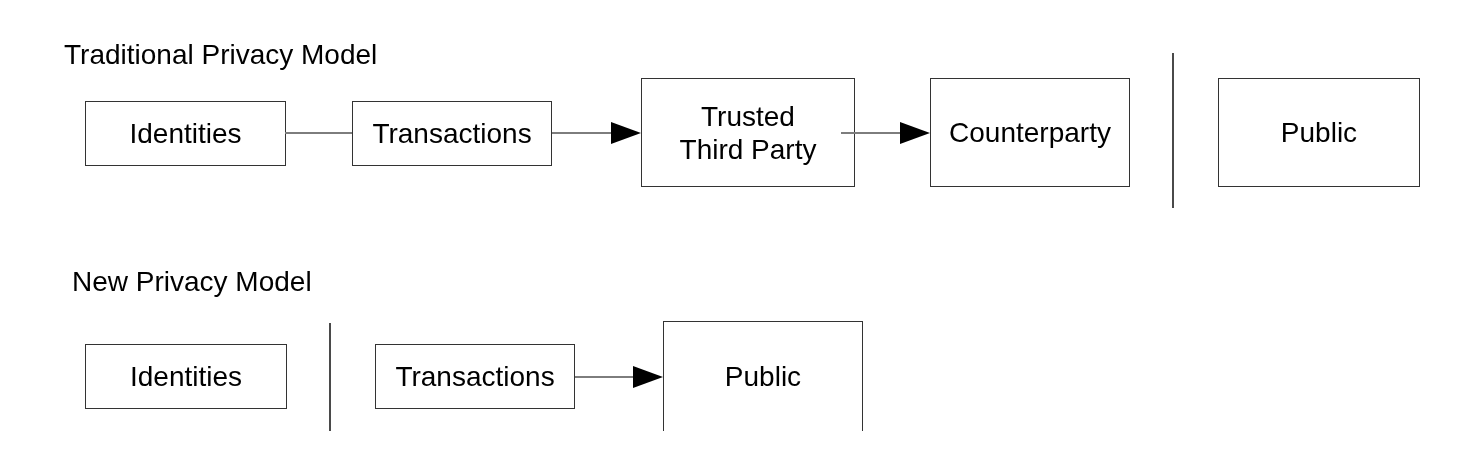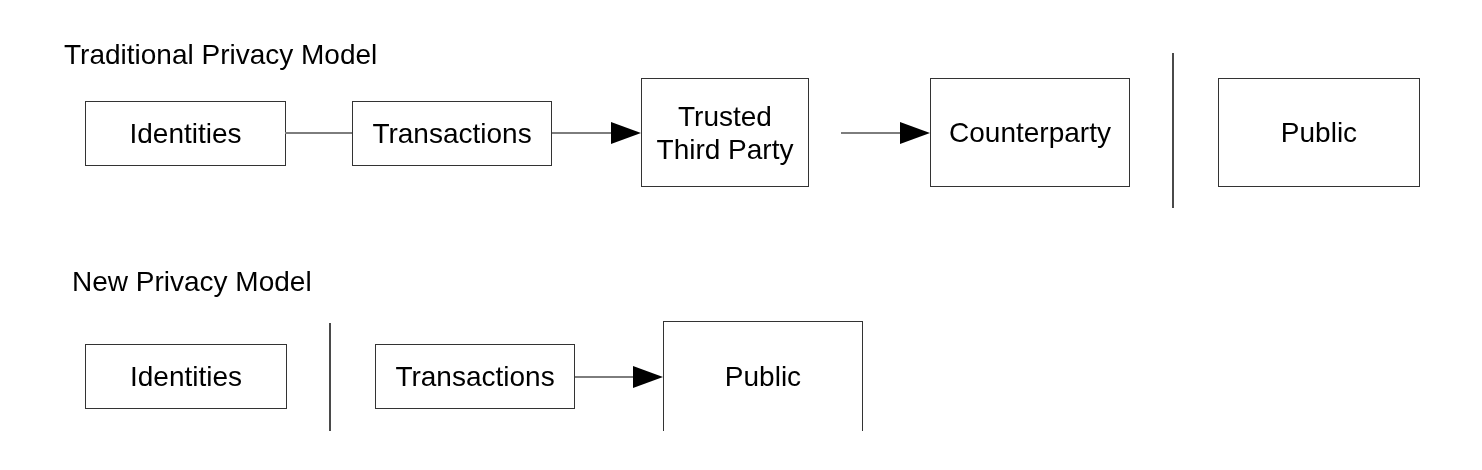--- a/index.html
+++ b/index.html
@@ -72,21 +72,21 @@
 
   <div class="connector" style="left:285px; top:132px; width:67px;"></div>
 
   <div class="box" style="left:352px; top:101px; width:200px; height:65px;">
     <span class="box-label">Transactions</span>
   </div>
 
   <div class="connector" style="left:552px; top:132px; width:60px;"></div>
   <div class="arrowhead" style="left:611px; top:122px;"></div>
 
-  <div class="box" style="left:641px; top:78px; width:168px; height:109px;">
+  <div class="box" style="left:641px; top:78px; width:214px; height:109px;">
     <span class="box-label">
       <span>Trusted</span><br>
       <span>Third Party</span>
     </span>
   </div>
 
   <div class="connector" style="left:841px; top:132px; width:60px;"></div>
   <div class="arrowhead" style="left:900px; top:122px;"></div>
 
   <div class="box" style="left:930px; top:78px; width:200px; height:109px;text-align:center;">

